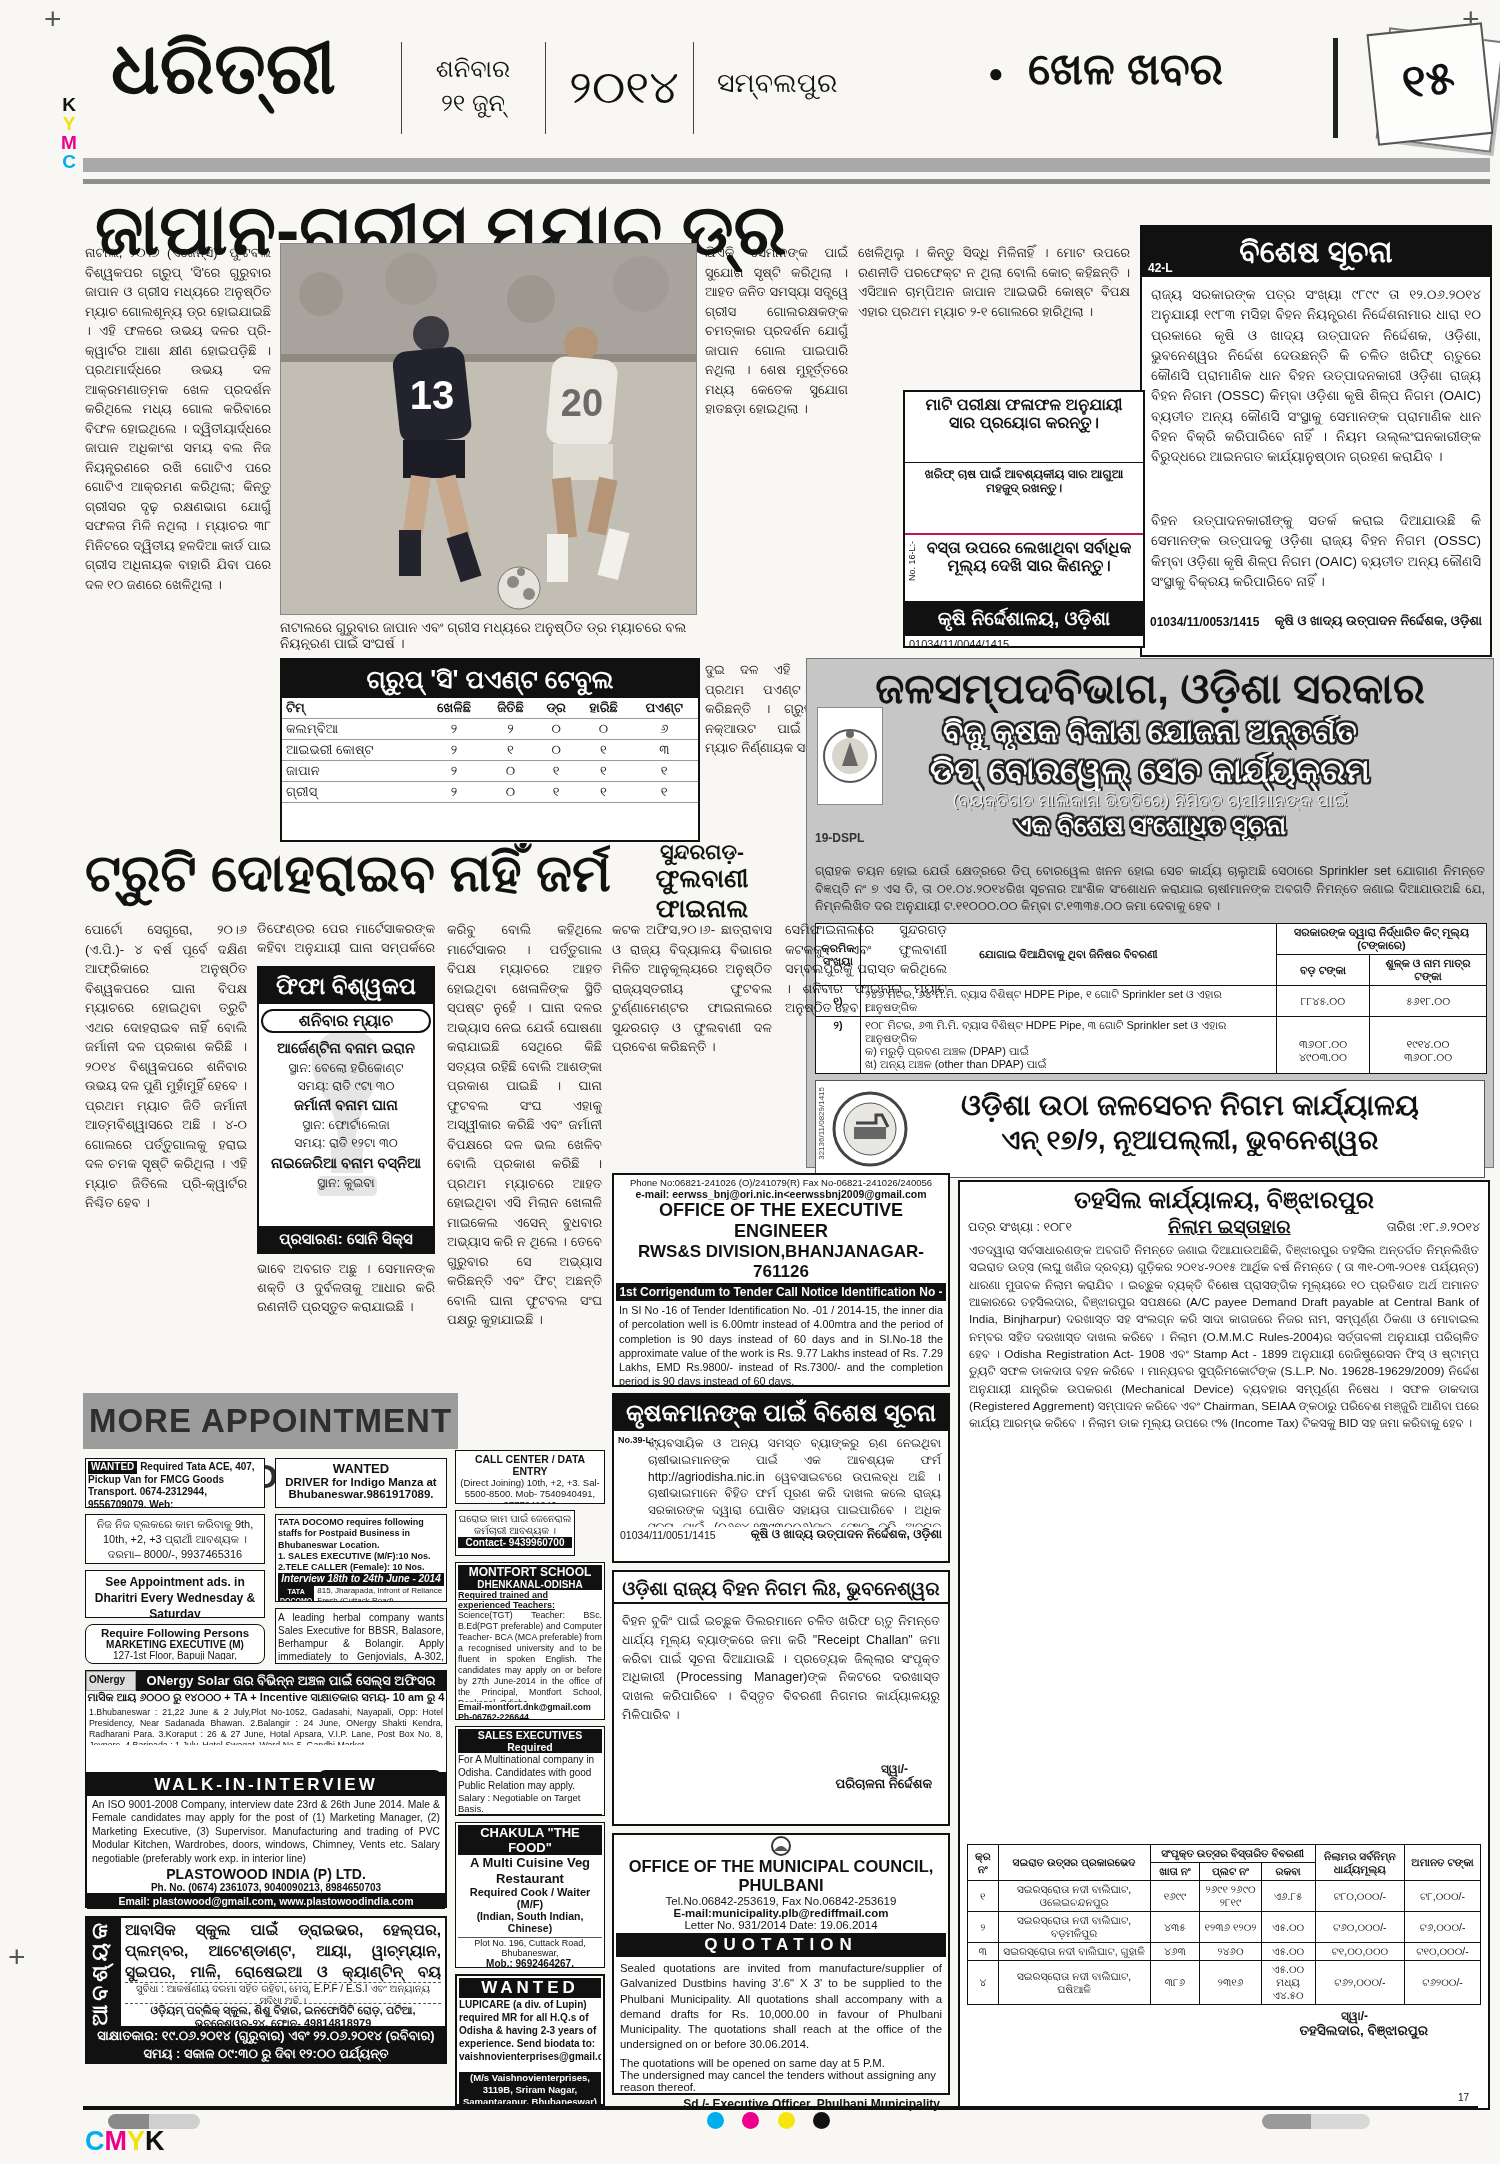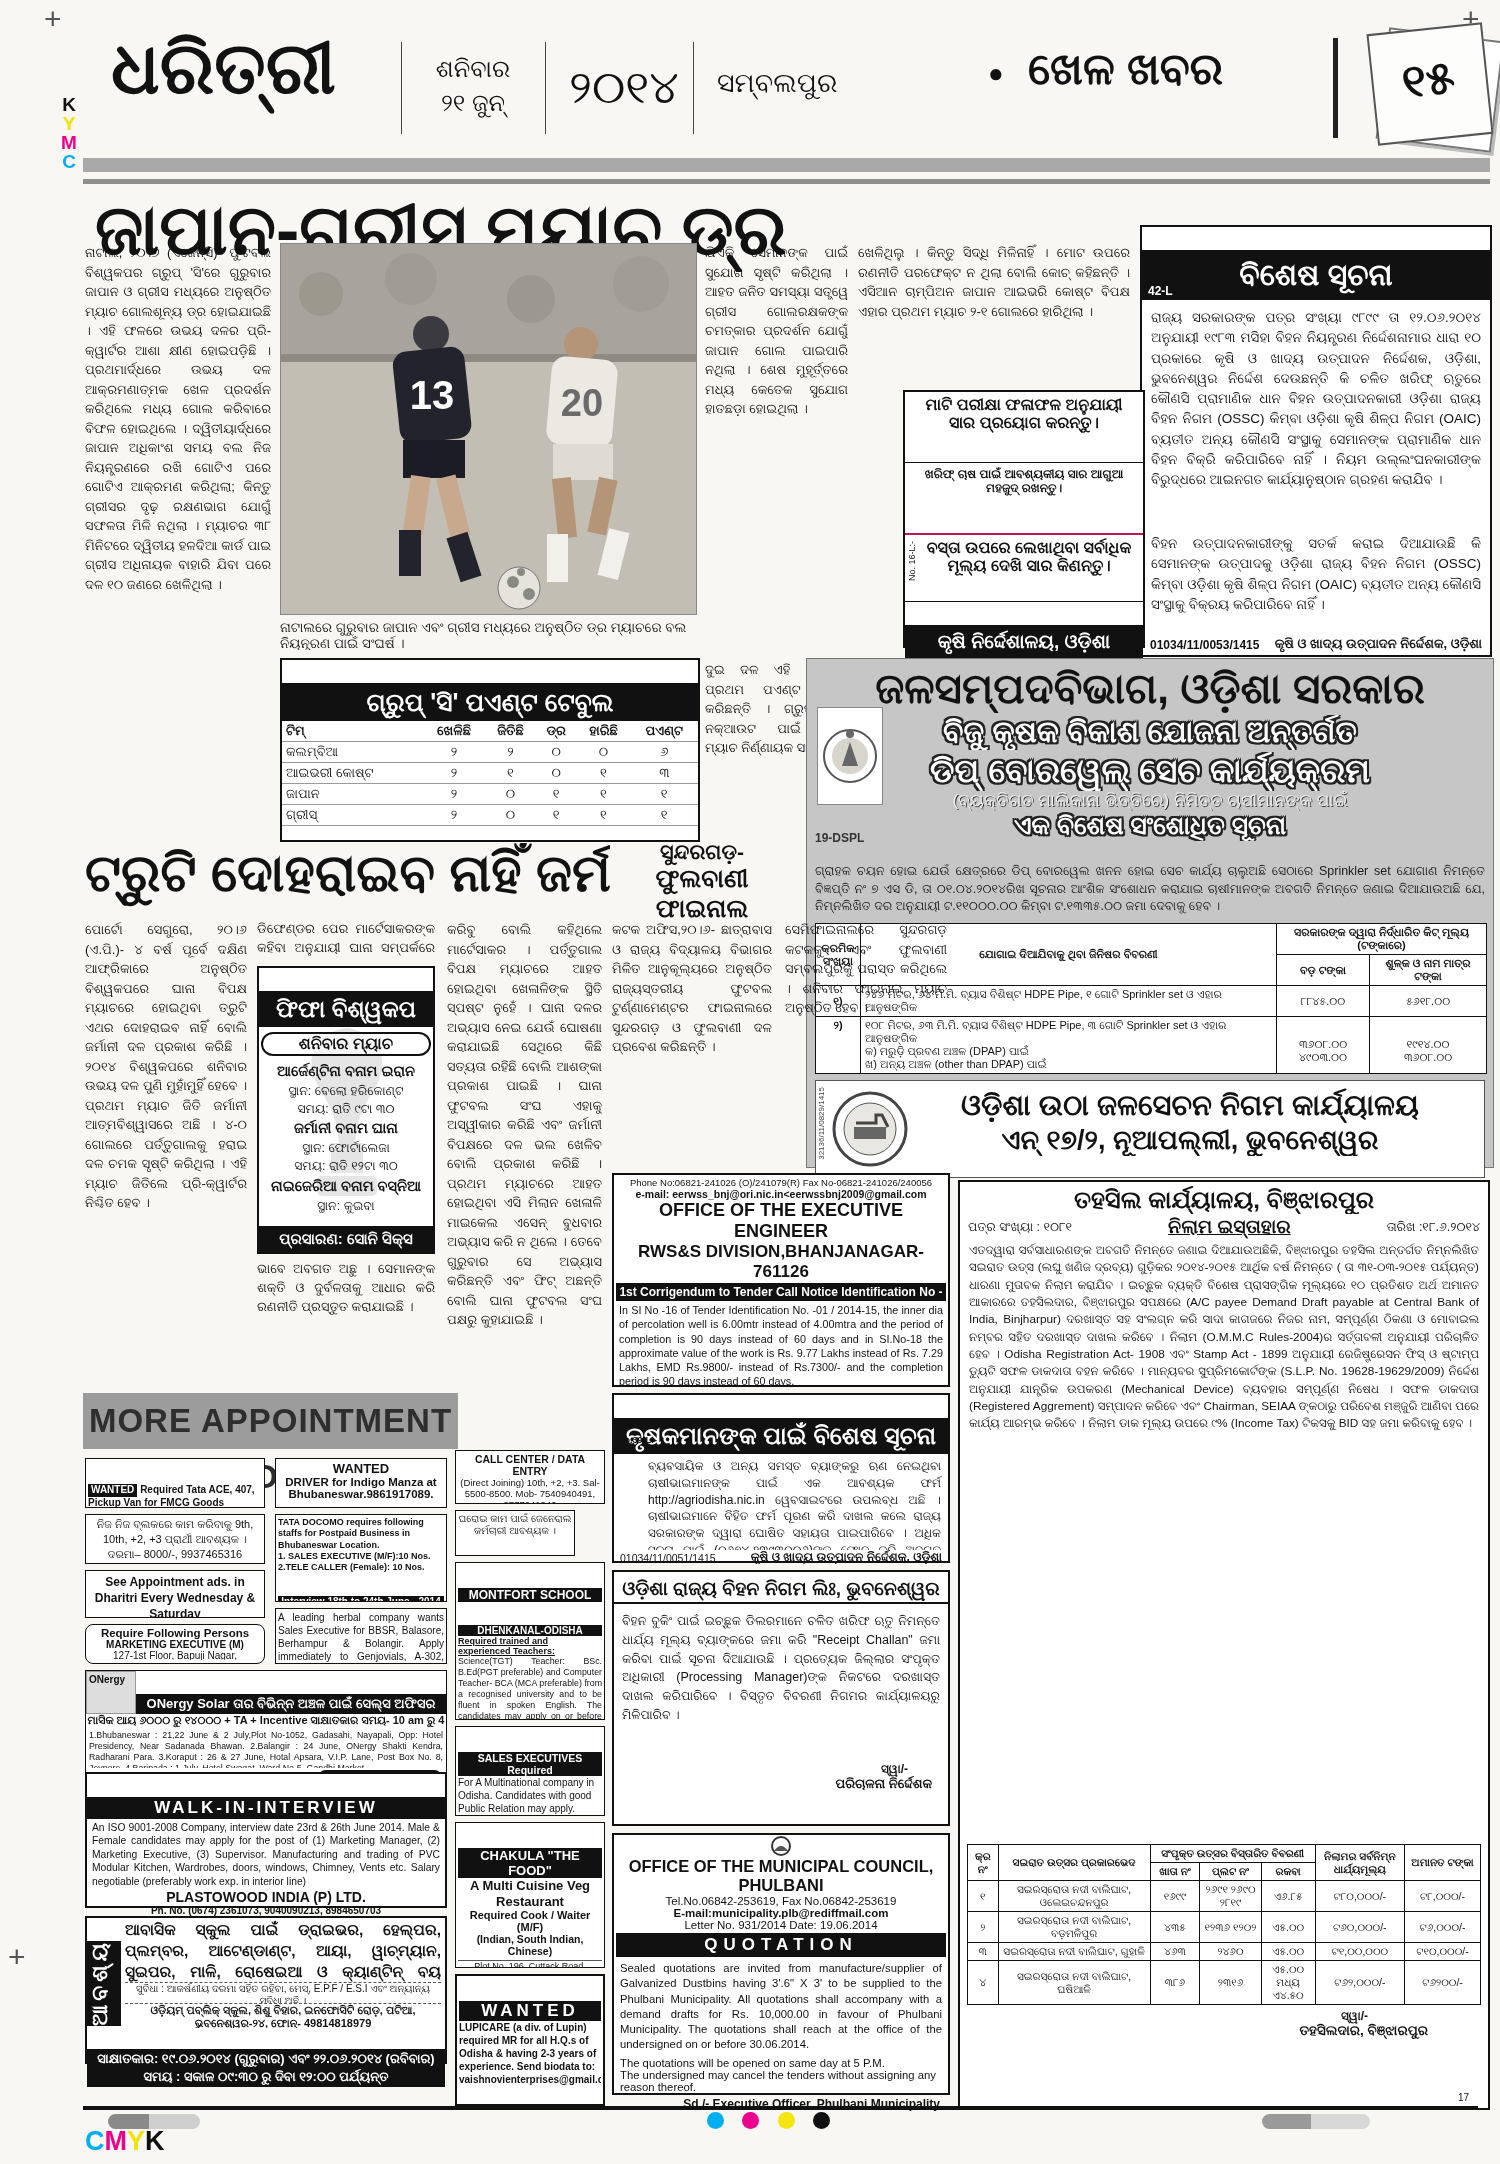--- a/index.html
+++ b/index.html
@@ -2,21 +2,21 @@
 <html><head>
 <meta charset="utf-8">
 <style>
   html,body{margin:0;padding:0;background:#e8e8e4;}
   .page{position:relative;width:1500px;height:2164px;background:#f8f7f3;font-family:"Liberation Sans",sans-serif;color:#121212;overflow:hidden;}
   .abs{position:absolute;}
   .j{text-align:justify;}
   .ov{overflow:hidden;}
   .bx{border:2px solid #111;background:#fff;box-sizing:border-box;}
   .bx1{border:1px solid #111;background:#fff;box-sizing:border-box;}
-  .bar{background:#111;color:#fff;font-weight:bold;text-align:center;margin-top:23px;}
+  .bar{background:#111;color:#fff;font-weight:bold;text-align:center;}
   .ctr{text-align:center;}
   .b{font-weight:bold;}
   .serif{font-family:"Liberation Serif",serif;}
   .crop{color:#555;font-size:30px;font-weight:300;}
   table{border-collapse:collapse;}
   .gt td,.gt th{border-bottom:1px solid #999;padding:2px 4px;font-size:13px;}
   .wt td,.wt th{border:1px solid #111;padding:2px 4px;font-size:11px;}
   .tt td,.tt th{border:1px solid #111;padding:2px 3px;font-size:10.5px;}
   .outl{color:#fff;text-shadow:-2px -2px 0 #222,2px -2px 0 #222,-2px 2px 0 #222,2px 2px 0 #222,0 2px 0 #222,0 -2px 0 #222,2px 0 0 #222,-2px 0 0 #222;}
   .vert{writing-mode:vertical-rl;transform:rotate(180deg);}
@@ -416,21 +416,21 @@
   </div>
 
   <div class="abs bx1 ov ctr" style="left:275px;top:1458px;width:172px;height:50px;padding:2px;">
     <div class="b" style="font-size:13px;">WANTED</div>
     <div class="b" style="font-size:11.5px;">DRIVER for Indigo Manza at Bhubaneswar.9861917089.</div>
   </div>
   <div class="abs bx1 ov" style="left:275px;top:1514px;width:172px;height:88px;padding:2px;font-size:9px;line-height:1.25;">
     <div class="b">TATA DOCOMO requires following staffs for Postpaid Business in Bhubaneswar Location.</div>
     <div class="b">1. SALES EXECUTIVE (M/F):10 Nos.</div>
     <div class="b">2.TELE CALLER (Female): 10 Nos.</div>
-    <div class="bar" style="font-size:10px;">Interview 18th to 24th June - 2014</div>
+    <div class="bar" style="font-size:10px;font-style:italic;">Interview 18th to 24th June - 2014</div>
     <div style="display:flex;gap:3px;">
       <span class="bar" style="font-size:7px;padding:2px;">TATA DOCOMO</span>
       <span class="ov" style="font-size:8px;">815, Jharapada, Infront of Reliance Fresh (Cuttack Road), Bhubaneswar</span>
     </div>
 
   </div>
   <div class="abs bx1 ov j" style="left:275px;top:1608px;width:172px;height:56px;padding:2px;font-size:10px;line-height:1.3;">A leading herbal company wants Sales Executive for BBSR, Balasore, Berhampur &amp; Bolangir. Apply immediately to Genjovials, A-302, Rupa-4, Toshali Appt., Satya Nagar, Bhubaneswar-751007, Mob: 9437060517.</div>
 
   <div class="abs bx1" style="left:85px;top:1670px;width:362px;height:119px;">
     <div style="display:flex;align-items:stretch;">

